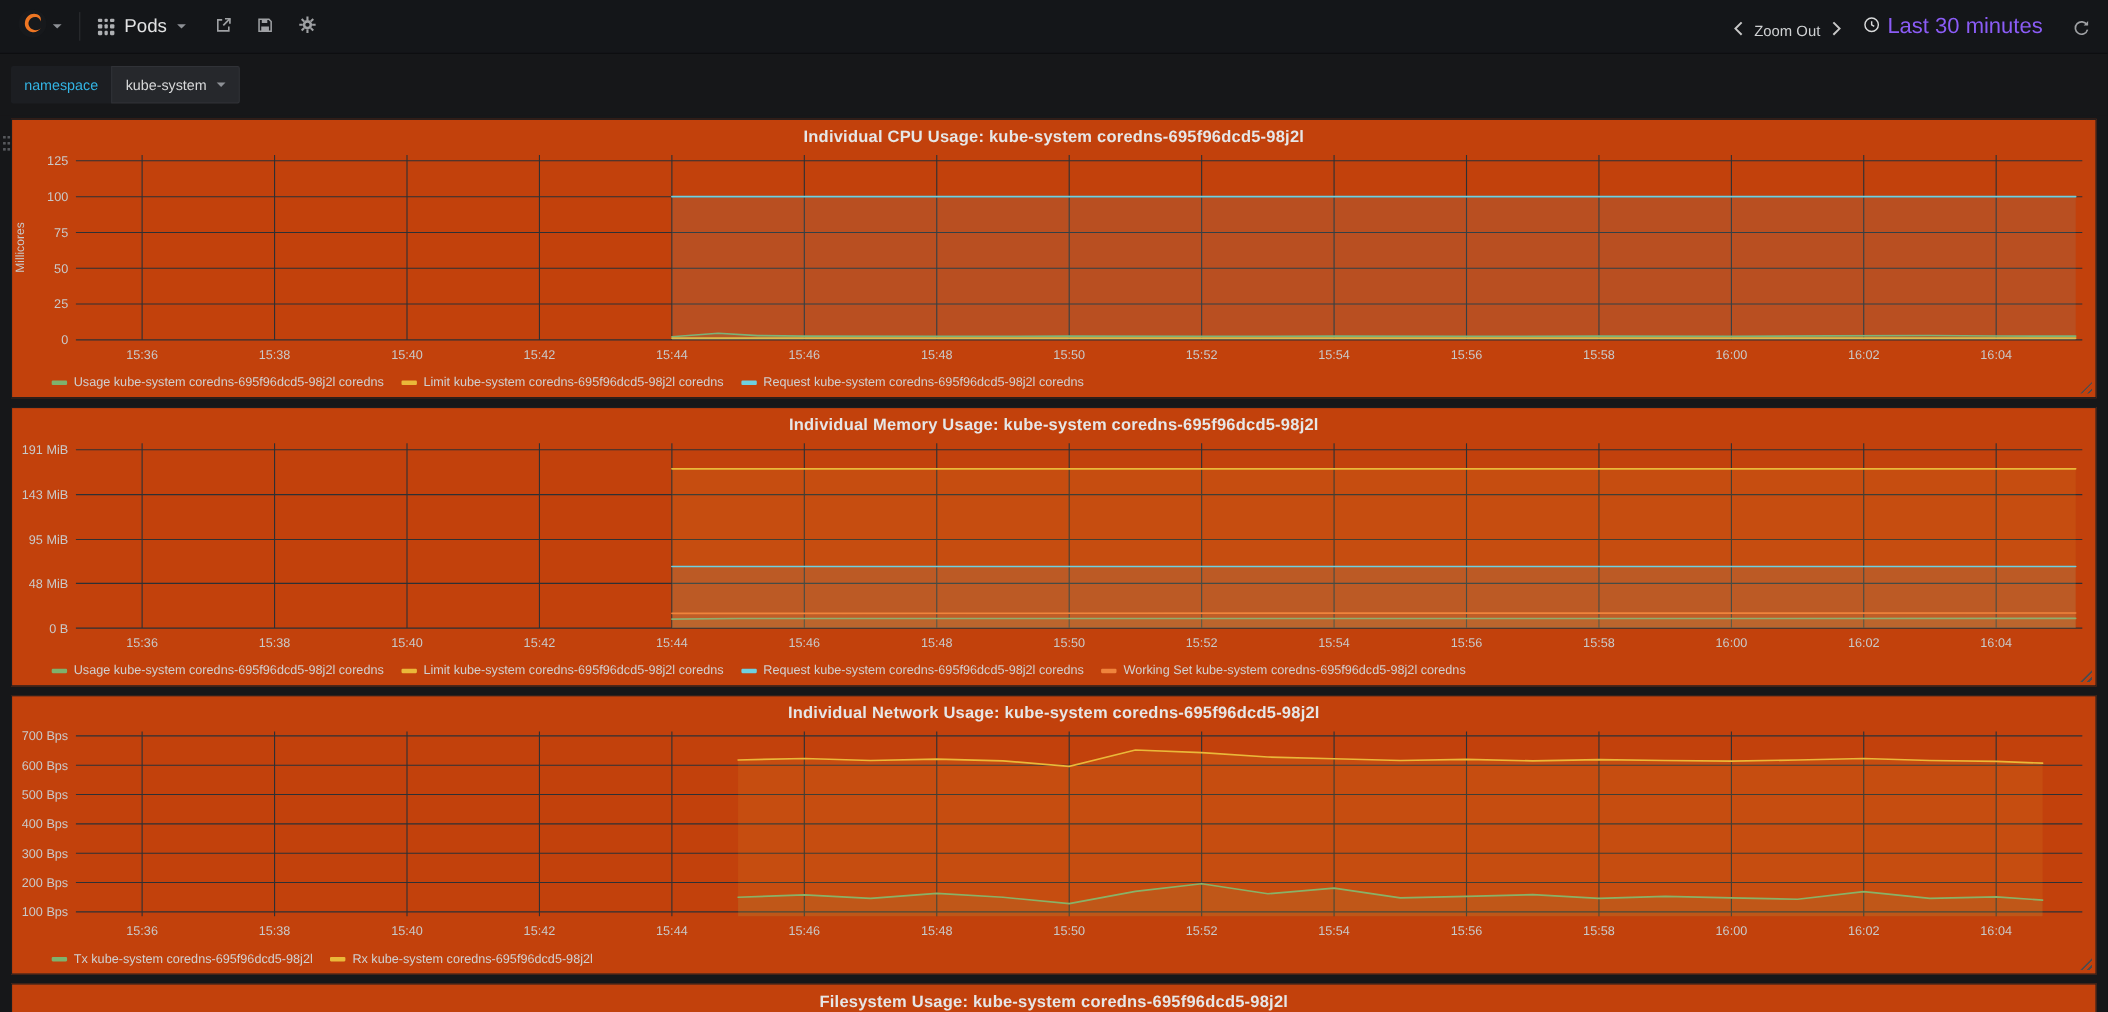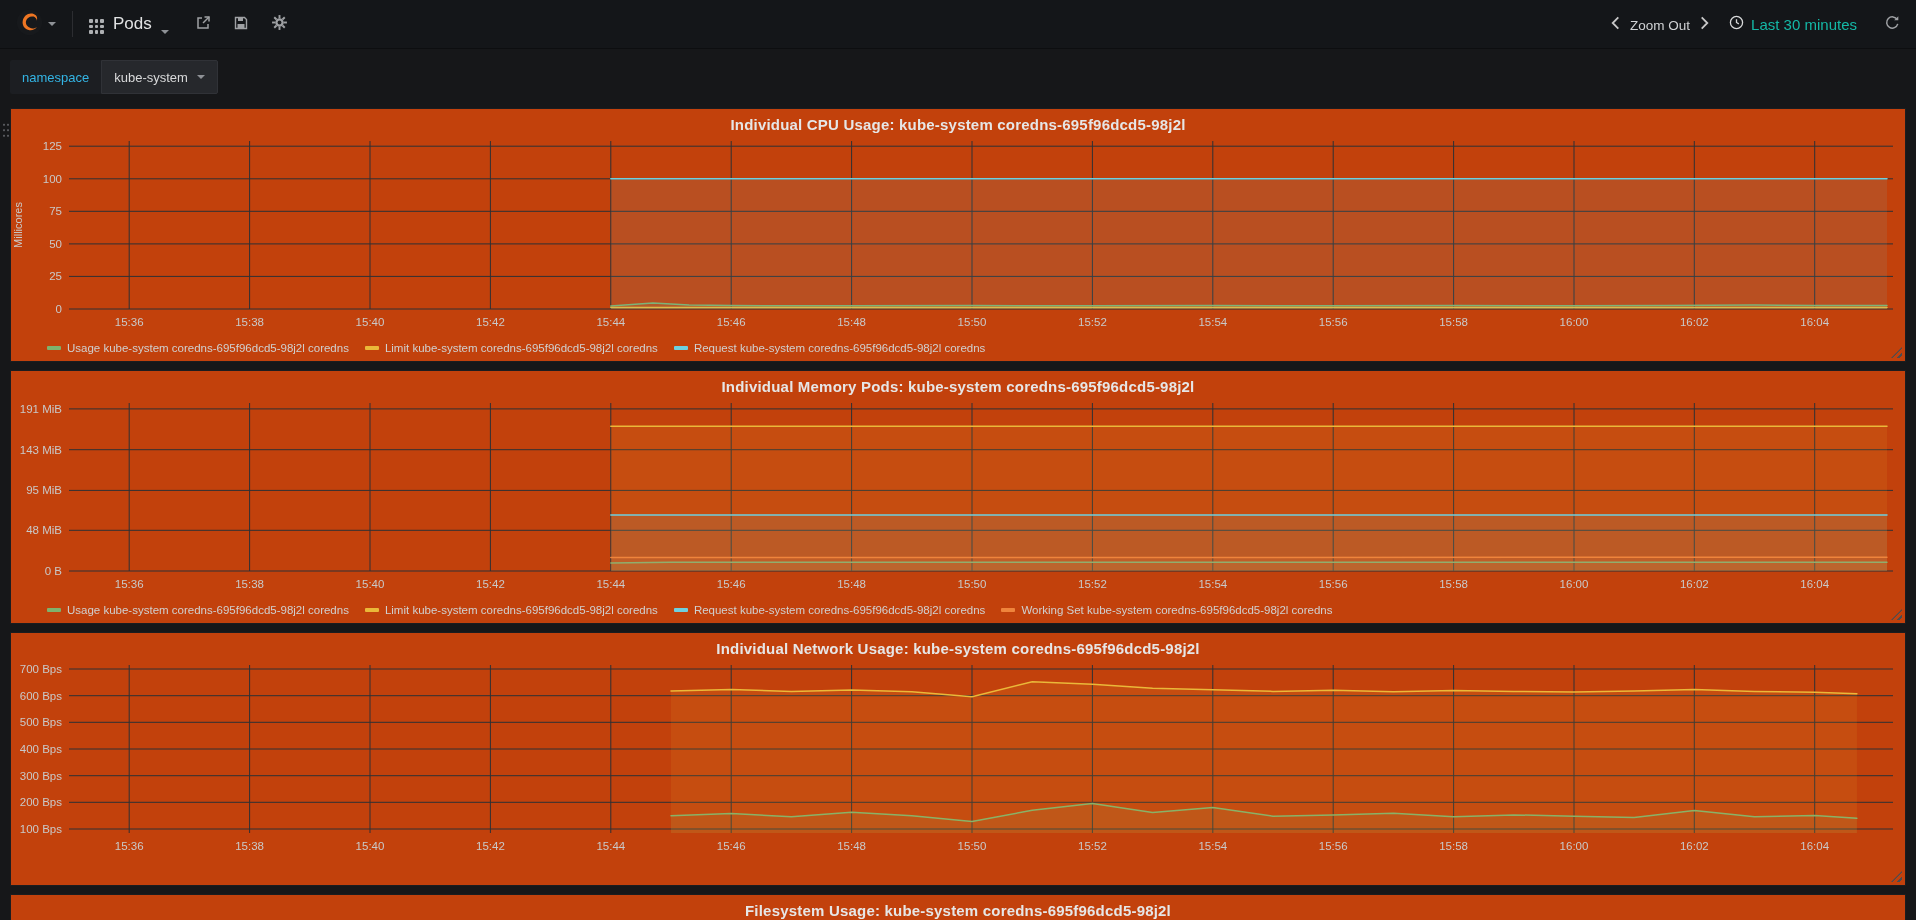--- a/index.html
+++ b/index.html
@@ -4,30 +4,30 @@
 <style>
   *{box-sizing:border-box;margin:0;padding:0}
   html,body{width:1916px;height:920px;overflow:hidden;background:#161719;
     font-family:"Liberation Sans",sans-serif;color:#d8d9da;-webkit-font-smoothing:antialiased}
 
   
   .navbar{height:49px;display:flex;align-items:center;background:#141619;padding:0 16px;border-bottom:1px solid #0d0e10}
   .logo-btn{display:flex;align-items:center;gap:5px;cursor:pointer}
   .caret{width:0;height:0;border-left:4px solid transparent;border-right:4px solid transparent;border-top:4px solid #8e9196;display:inline-block}
   .nav-divider{width:1px;height:26px;background:#2c2d31;margin:0 16px}
-  .dash-picker{display:flex;align-items:flex-end;gap:9px;cursor:pointer}
+  .dash-picker{display:flex;align-items:center;gap:9px;cursor:pointer}
   .grid-icon{width:15px;height:15px;display:grid;grid-template-columns:repeat(3,1fr);gap:2px}
   .grid-icon span{background:#aeb0b3;border-radius:1px}
   .dash-title{font-size:17px;color:#e2e3e4}
   .nav-actions{display:flex;align-items:center;gap:22px;margin-left:26px}
   .icon-btn{display:flex;align-items:center;justify-content:center;cursor:pointer;background:none;border:none;padding:0}
   .nav-spacer{flex:1}
   .timepicker{display:flex;align-items:flex-end;gap:10px}
   .tp-text{font-size:13.5px;color:#d0d2d4;cursor:pointer}
-  .tp-range{display:flex;align-items:center;gap:7px;margin-left:10px;font-size:15px;color:#14b8a6;cursor:pointer}
+  .tp-range{display:flex;align-items:center;gap:7px;margin-left:10px;font-size:20px;color:#8b5cf6;cursor:pointer}
   .tp-refresh{margin-left:18px}
 
   
   .submenu{height:56px;display:flex;align-items:center;gap:18px;padding:0 10px;background:#161719}
   .var-group{display:flex;align-items:flex-start}
   .var-label{display:flex;align-items:center;background:#1c1e22;color:#33b5e5;font-size:13px;padding:0 12px;height:34px;border-radius:2px 0 0 2px}
   .var-value{display:flex;align-items:center;gap:9px;background:#26282c;border:1px solid #303237;color:#d8d9da;
     font-size:13px;padding:0 12px;height:34px;cursor:pointer;border-radius:0 2px 2px 0;font-family:"Liberation Sans",sans-serif}
 
   
@@ -230,21 +230,21 @@
         </span>
         <span class="legend-item">
           <span class="legend-swatch" style="background: rgb(110, 208, 224);"></span>
           <span>Request kube-system coredns-695f96dcd5-98j2l coredns</span>
         </span>
       </div>
     <div class="resize-handle"></div>
   </section>
 
   <section class="panel">
-    <h2 class="panel-title">Individual Memory Pods: kube-system coredns-695f96dcd5-98j2l</h2>
+    <h2 class="panel-title">Individual Memory Usage: kube-system coredns-695f96dcd5-98j2l</h2>
     <div class="chart"><svg width="1894" height="198">
           <line x1="118.2" x2="118.2" y1="6" y2="174" stroke="#2e3034" stroke-width="1"></line>
           <line x1="238.6" x2="238.6" y1="6" y2="174" stroke="#2e3034" stroke-width="1"></line>
           <line x1="359.0" x2="359.0" y1="6" y2="174" stroke="#2e3034" stroke-width="1"></line>
           <line x1="479.4" x2="479.4" y1="6" y2="174" stroke="#2e3034" stroke-width="1"></line>
           <line x1="599.8" x2="599.8" y1="6" y2="174" stroke="#2e3034" stroke-width="1"></line>
           <line x1="720.2" x2="720.2" y1="6" y2="174" stroke="#2e3034" stroke-width="1"></line>
           <line x1="840.6" x2="840.6" y1="6" y2="174" stroke="#2e3034" stroke-width="1"></line>
           <line x1="961.0" x2="961.0" y1="6" y2="174" stroke="#2e3034" stroke-width="1"></line>
           <line x1="1081.4" x2="1081.4" y1="6" y2="174" stroke="#2e3034" stroke-width="1"></line>
@@ -354,20 +354,30 @@
           <text x="51" y="120.7" text-anchor="end" fill="#c9c9c9" font-size="11.5">300 Bps</text>
           <text x="51" y="94.0" text-anchor="end" fill="#c9c9c9" font-size="11.5">400 Bps</text>
           <text x="51" y="67.3" text-anchor="end" fill="#c9c9c9" font-size="11.5">500 Bps</text>
           <text x="51" y="40.7" text-anchor="end" fill="#c9c9c9" font-size="11.5">600 Bps</text>
           <text x="51" y="14.0" text-anchor="end" fill="#c9c9c9" font-size="11.5">700 Bps</text>
           <path d="M660.0 174 L660.0 156.7 L720.2 154.5 L780.4 157.7 L840.6 153.2 L900.8 156.7 L961.0 162.5 L1021.2 151.3 L1081.4 144.4 L1141.6 153.5 L1201.8 148.4 L1262.0 157.2 L1322.2 155.9 L1382.4 154.3 L1442.6 157.7 L1502.8 155.9 L1563.0 157.2 L1623.1 158.5 L1683.3 151.6 L1743.5 157.7 L1803.7 156.4 L1845.9 159.3 L1845.9 174 Z" fill="#7eb26d" fill-opacity="0.1" stroke="none"></path>
           <polyline points="660.0,156.7 720.2,154.5 780.4,157.7 840.6,153.2 900.8,156.7 961.0,162.5 1021.2,151.3 1081.4,144.4 1141.6,153.5 1201.8,148.4 1262.0,157.2 1322.2,155.9 1382.4,154.3 1442.6,157.7 1502.8,155.9 1563.0,157.2 1623.1,158.5 1683.3,151.6 1743.5,157.7 1803.7,156.4 1845.9,159.3" fill="none" stroke="#7eb26d" stroke-width="1.5" stroke-linejoin="round" stroke-linecap="round"></polyline>
           <path d="M660.0 174 L660.0 31.9 L720.2 30.5 L780.4 32.4 L840.6 31.1 L900.8 32.7 L961.0 37.7 L1021.2 22.8 L1081.4 25.2 L1141.6 29.2 L1201.8 30.8 L1262.0 32.4 L1322.2 31.3 L1382.4 32.7 L1442.6 31.6 L1502.8 32.4 L1563.0 32.9 L1623.1 31.9 L1683.3 30.5 L1743.5 32.4 L1803.7 33.2 L1845.9 34.8 L1845.9 174 Z" fill="#eab839" fill-opacity="0.1" stroke="none"></path>
           <polyline points="660.0,31.9 720.2,30.5 780.4,32.4 840.6,31.1 900.8,32.7 961.0,37.7 1021.2,22.8 1081.4,25.2 1141.6,29.2 1201.8,30.8 1262.0,32.4 1322.2,31.3 1382.4,32.7 1442.6,31.6 1502.8,32.4 1563.0,32.9 1623.1,31.9 1683.3,30.5 1743.5,32.4 1803.7,33.2 1845.9,34.8" fill="none" stroke="#eab839" stroke-width="1.5" stroke-linejoin="round" stroke-linecap="round"></polyline>
         </svg></div>
+    <div class="legend">
+        <span class="legend-item">
+          <span class="legend-swatch" style="background: rgb(126, 178, 109);"></span>
+          <span>Tx kube-system coredns-695f96dcd5-98j2l</span>
+        </span>
+        <span class="legend-item">
+          <span class="legend-swatch" style="background: rgb(234, 184, 57);"></span>
+          <span>Rx kube-system coredns-695f96dcd5-98j2l</span>
+        </span>
+      </div>
     <div class="resize-handle"></div>
   </section>
 
   <section class="panel">
     <h2 class="panel-title">Filesystem Usage: kube-system coredns-695f96dcd5-98j2l</h2>
   </section>
 
 </div>
 
 <div class="row-drag-handle"></div>

